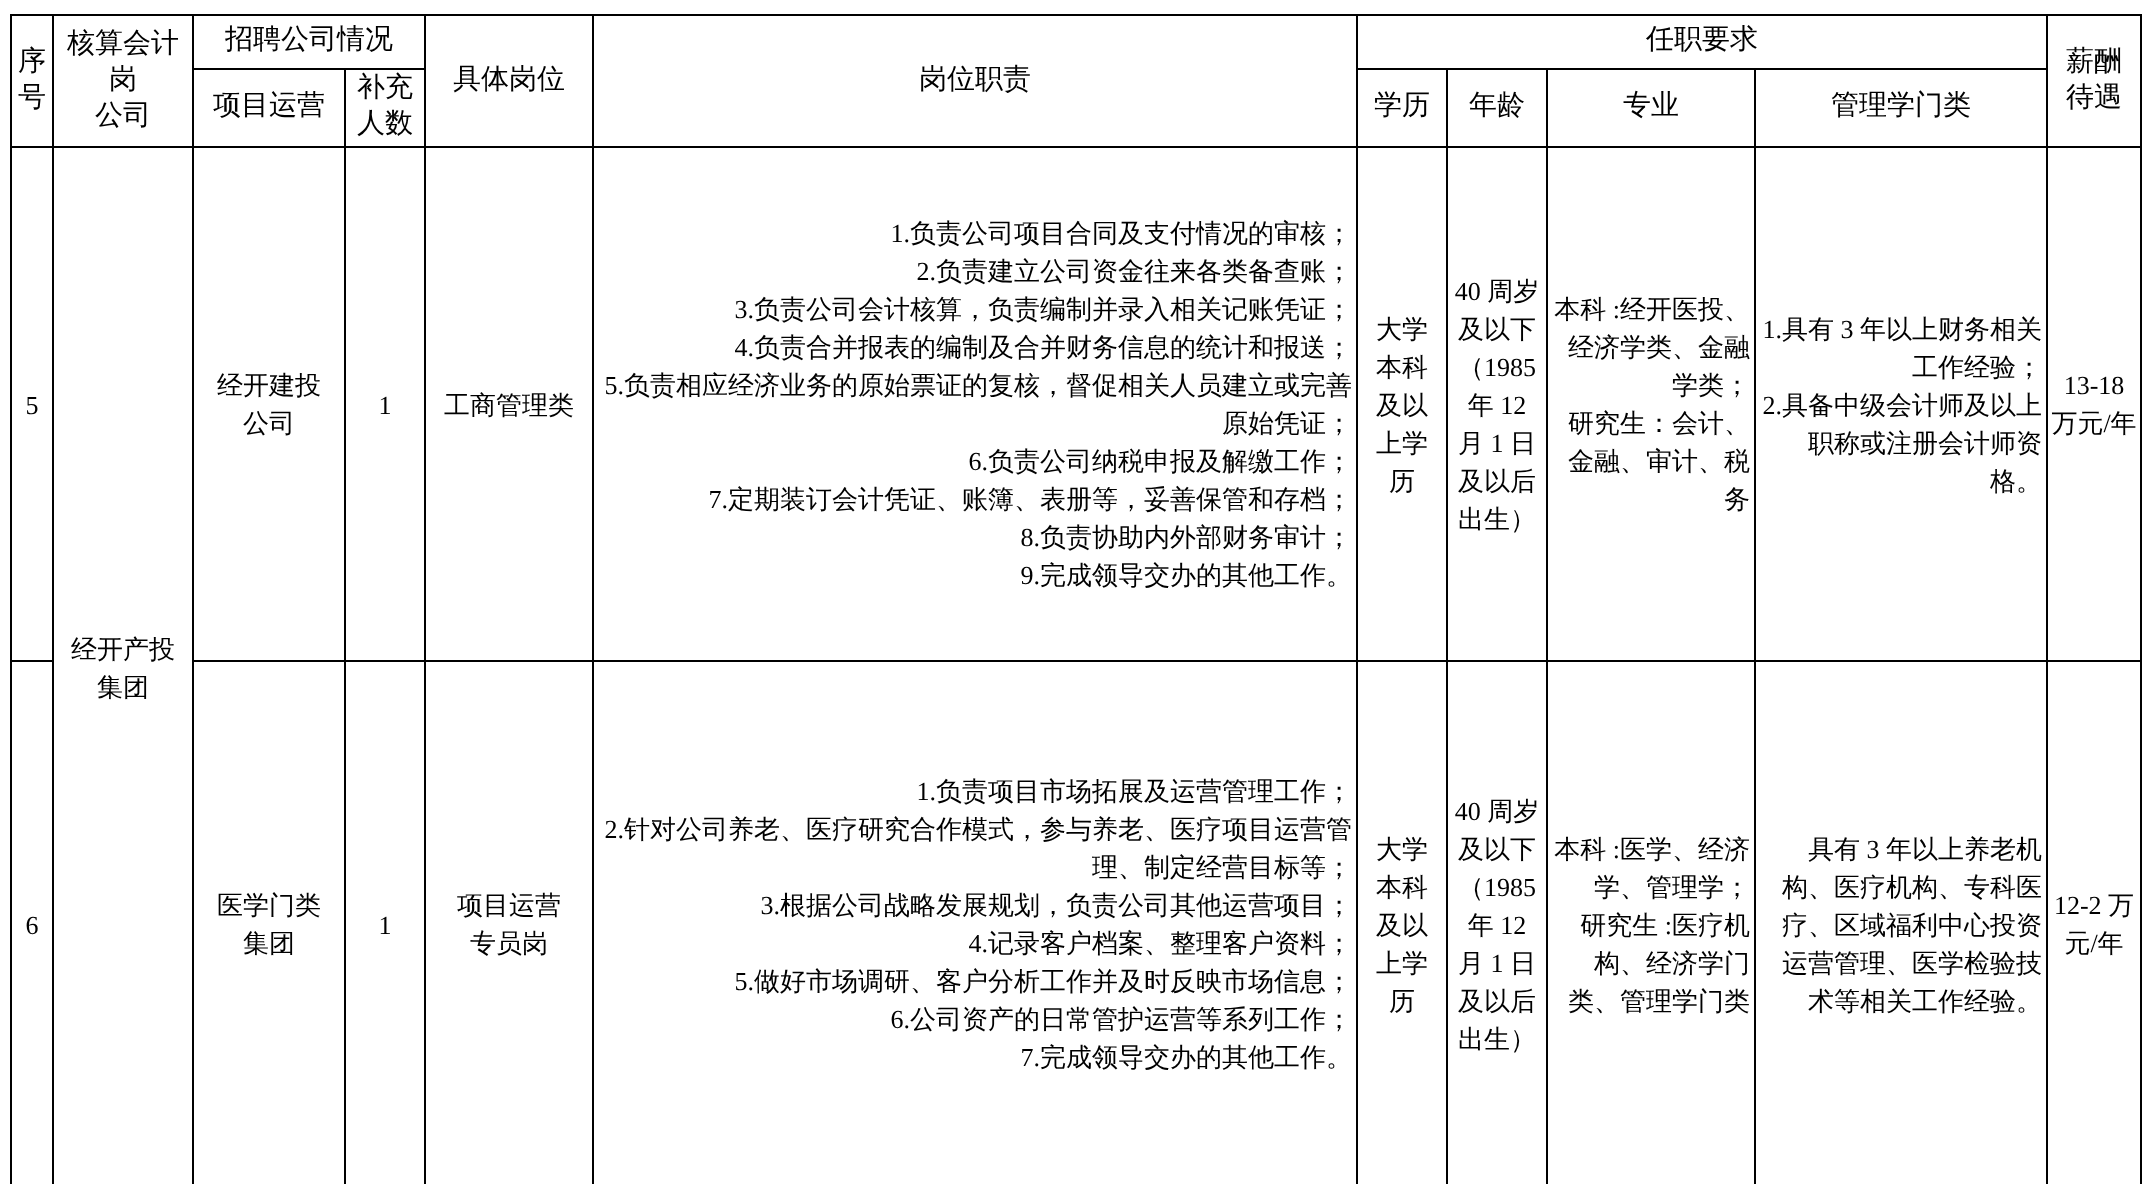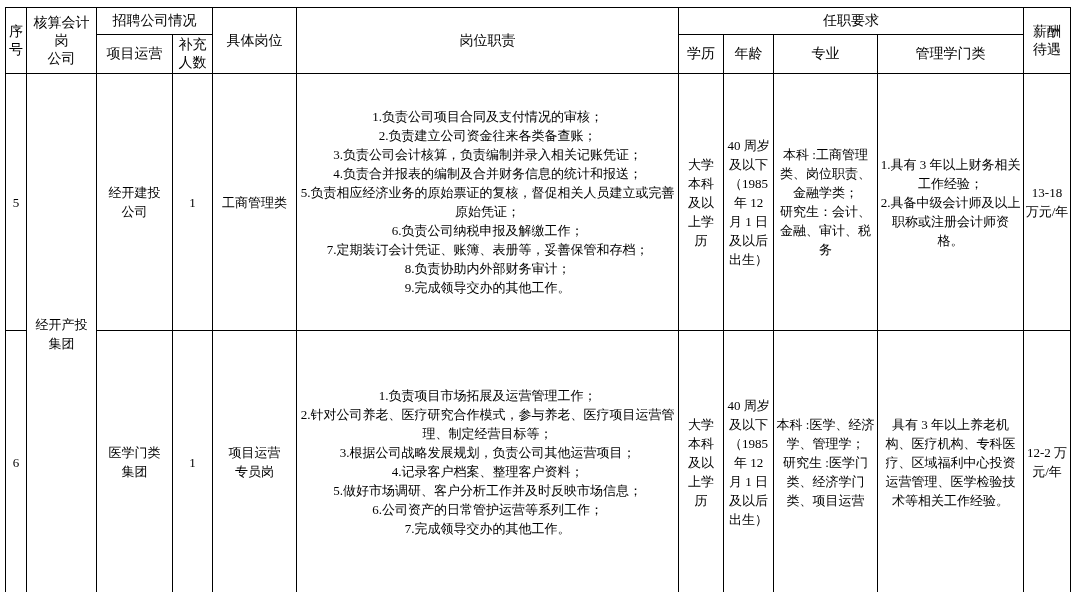--- a/index.html
+++ b/index.html
@@ -24,21 +24,21 @@
     font-size:13px;
     line-height:19px;
     vertical-align:middle;
     text-align:center;
     white-space:pre-wrap;
     word-break:break-all;
     padding:1px 2px;
     overflow:hidden;
   }
   .recruit th { font-size:14px; line-height:18px; }
-  .recruit td.left { text-align:center; }
+  .recruit td.left { text-align:right; }
   .recruit td.salary-cell { padding:1px 0; }
   .recruit td.age-cell { padding:1px 0; }
 </style>
 </head>
 <body>
 
 <div class="page">
   <table class="recruit">
     <colgroup>
       <col style="width:21px">
@@ -97,21 +97,21 @@
 及以
 上学
 历</td>
       <td class="age-cell">40 周岁
 及以下
 （1985
 年 12
 月 1 日
 及以后
 出生）</td>
-      <td class="left">本科 :工商管理类、岗位职责、金融学类；
+      <td class="left">本科 :经开医投、经济学类、金融学类；
 研究生：会计、金融、审计、税务</td>
       <td class="left">1.具有 3 年以上财务相关工作经验；
 2.具备中级会计师及以上职称或注册会计师资格。</td>
       <td class="salary-cell">13-18 万元/年</td>
     </tr>
     <tr style="height:263px">
       <td>6</td>
       <td>医学门类
 集团</td>
       <td>1</td>
@@ -130,19 +130,19 @@
 上学
 历</td>
       <td class="age-cell">40 周岁
 及以下
 （1985
 年 12
 月 1 日
 及以后
 出生）</td>
       <td class="left">本科 :医学、经济学、管理学；
-研究生 :医学门类、经济学门类、项目运营</td>
+研究生 :医疗机构、经济学门类、管理学门类</td>
       <td class="left">具有 3 年以上养老机构、医疗机构、专科医疗、区域福利中心投资运营管理、医学检验技术等相关工作经验。</td>
       <td class="salary-cell">12-2 万元/年</td>
     </tr>
   </tbody>
     </table>
 </div>
 
 </body></html>

